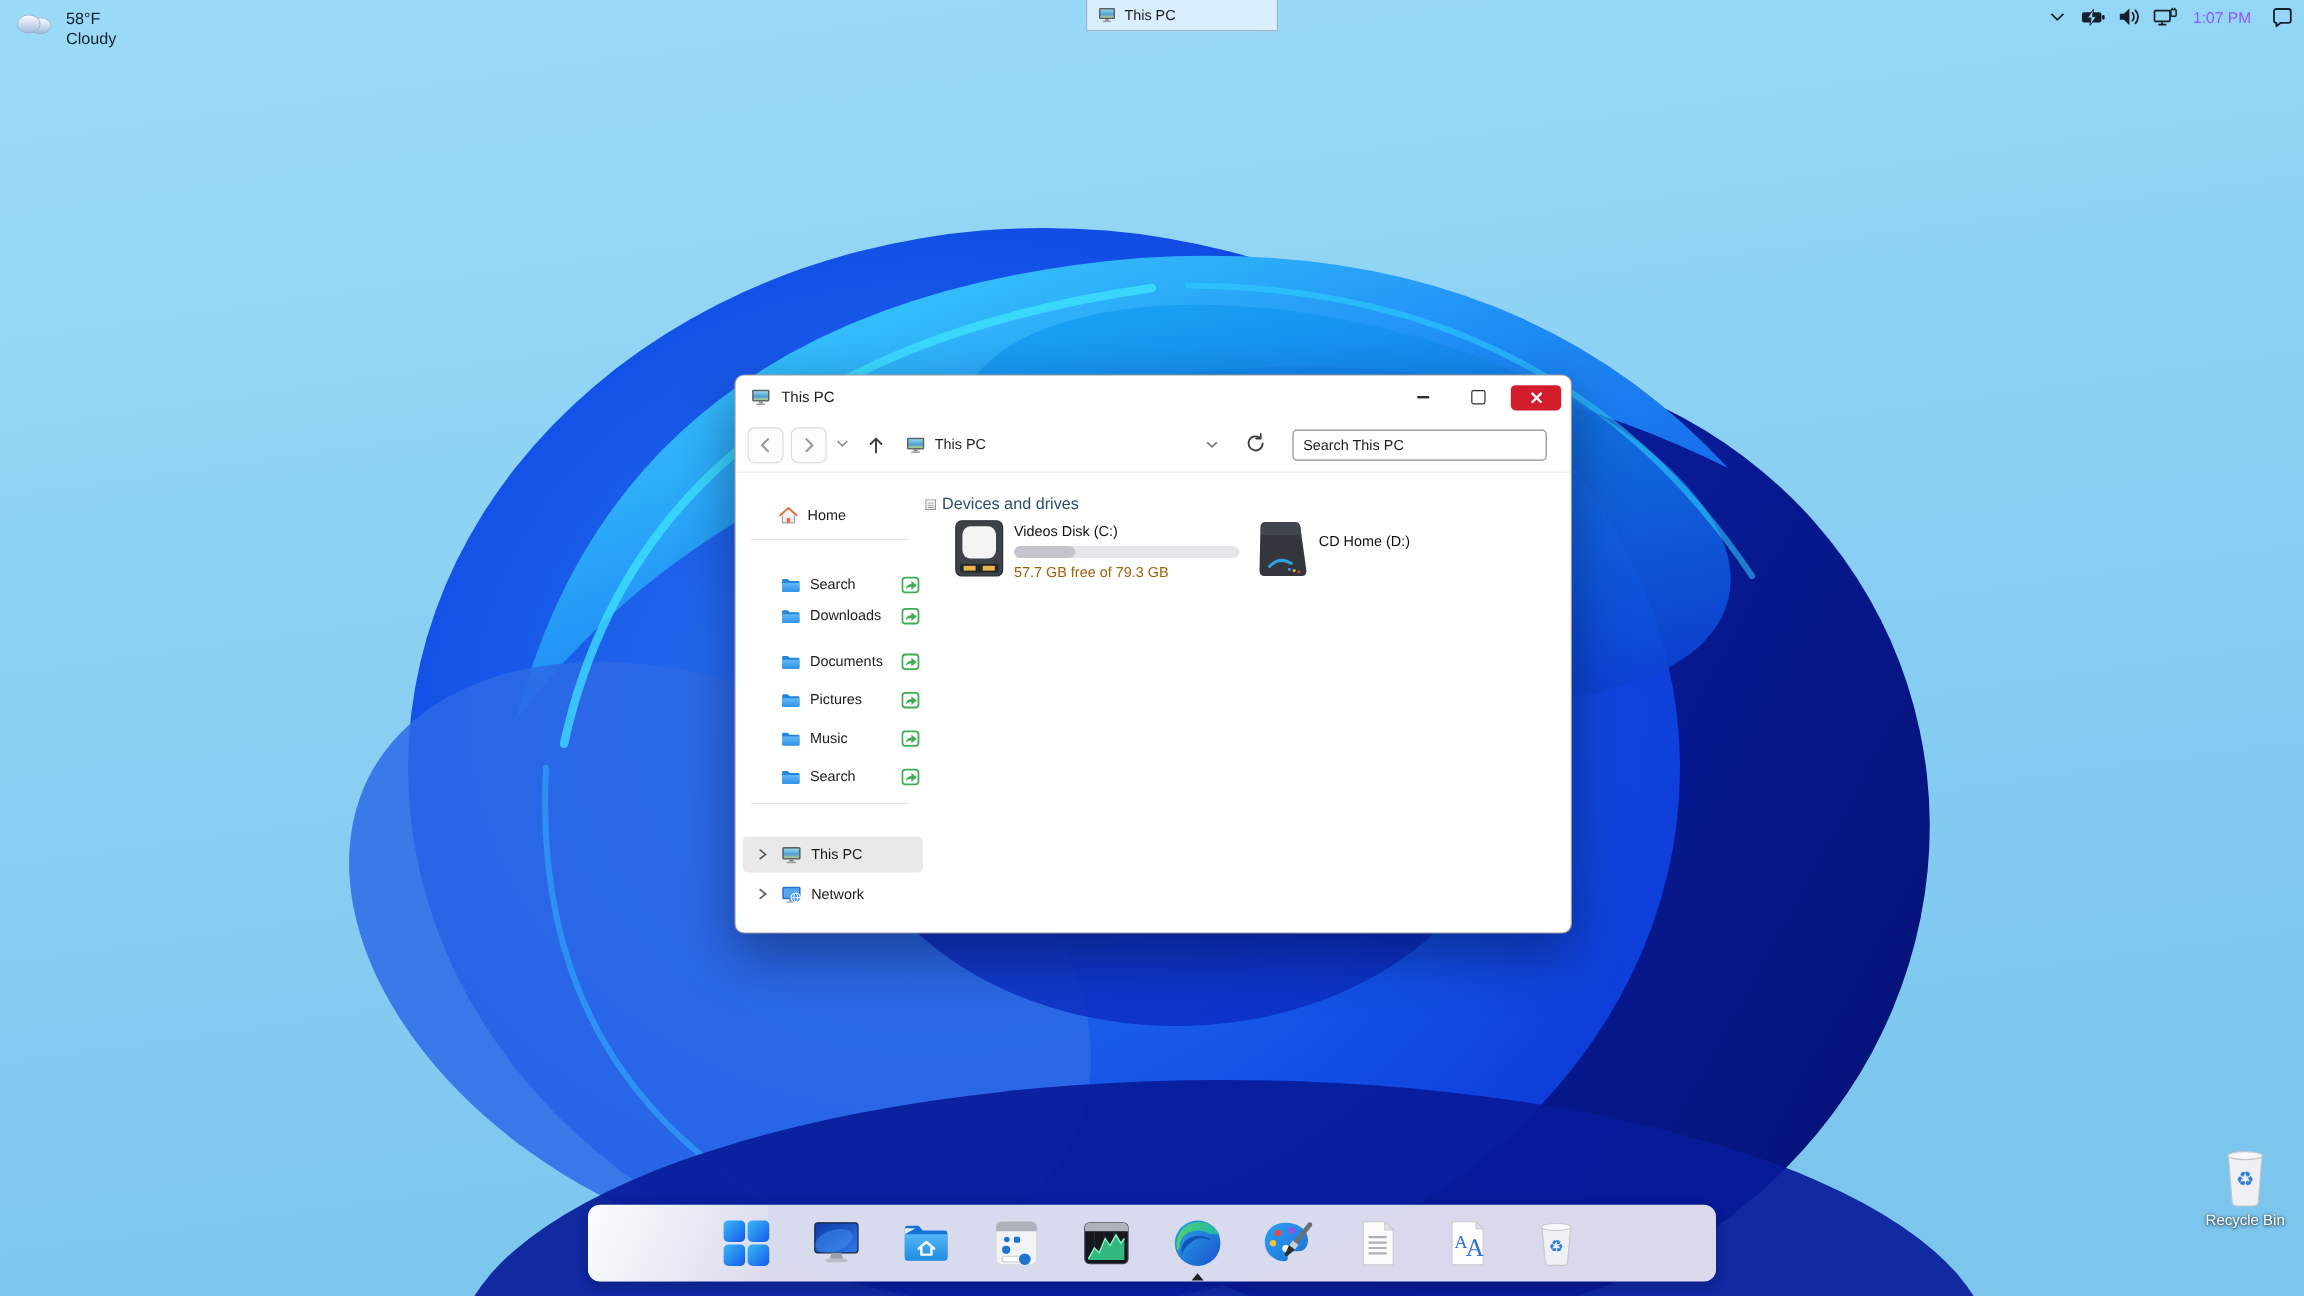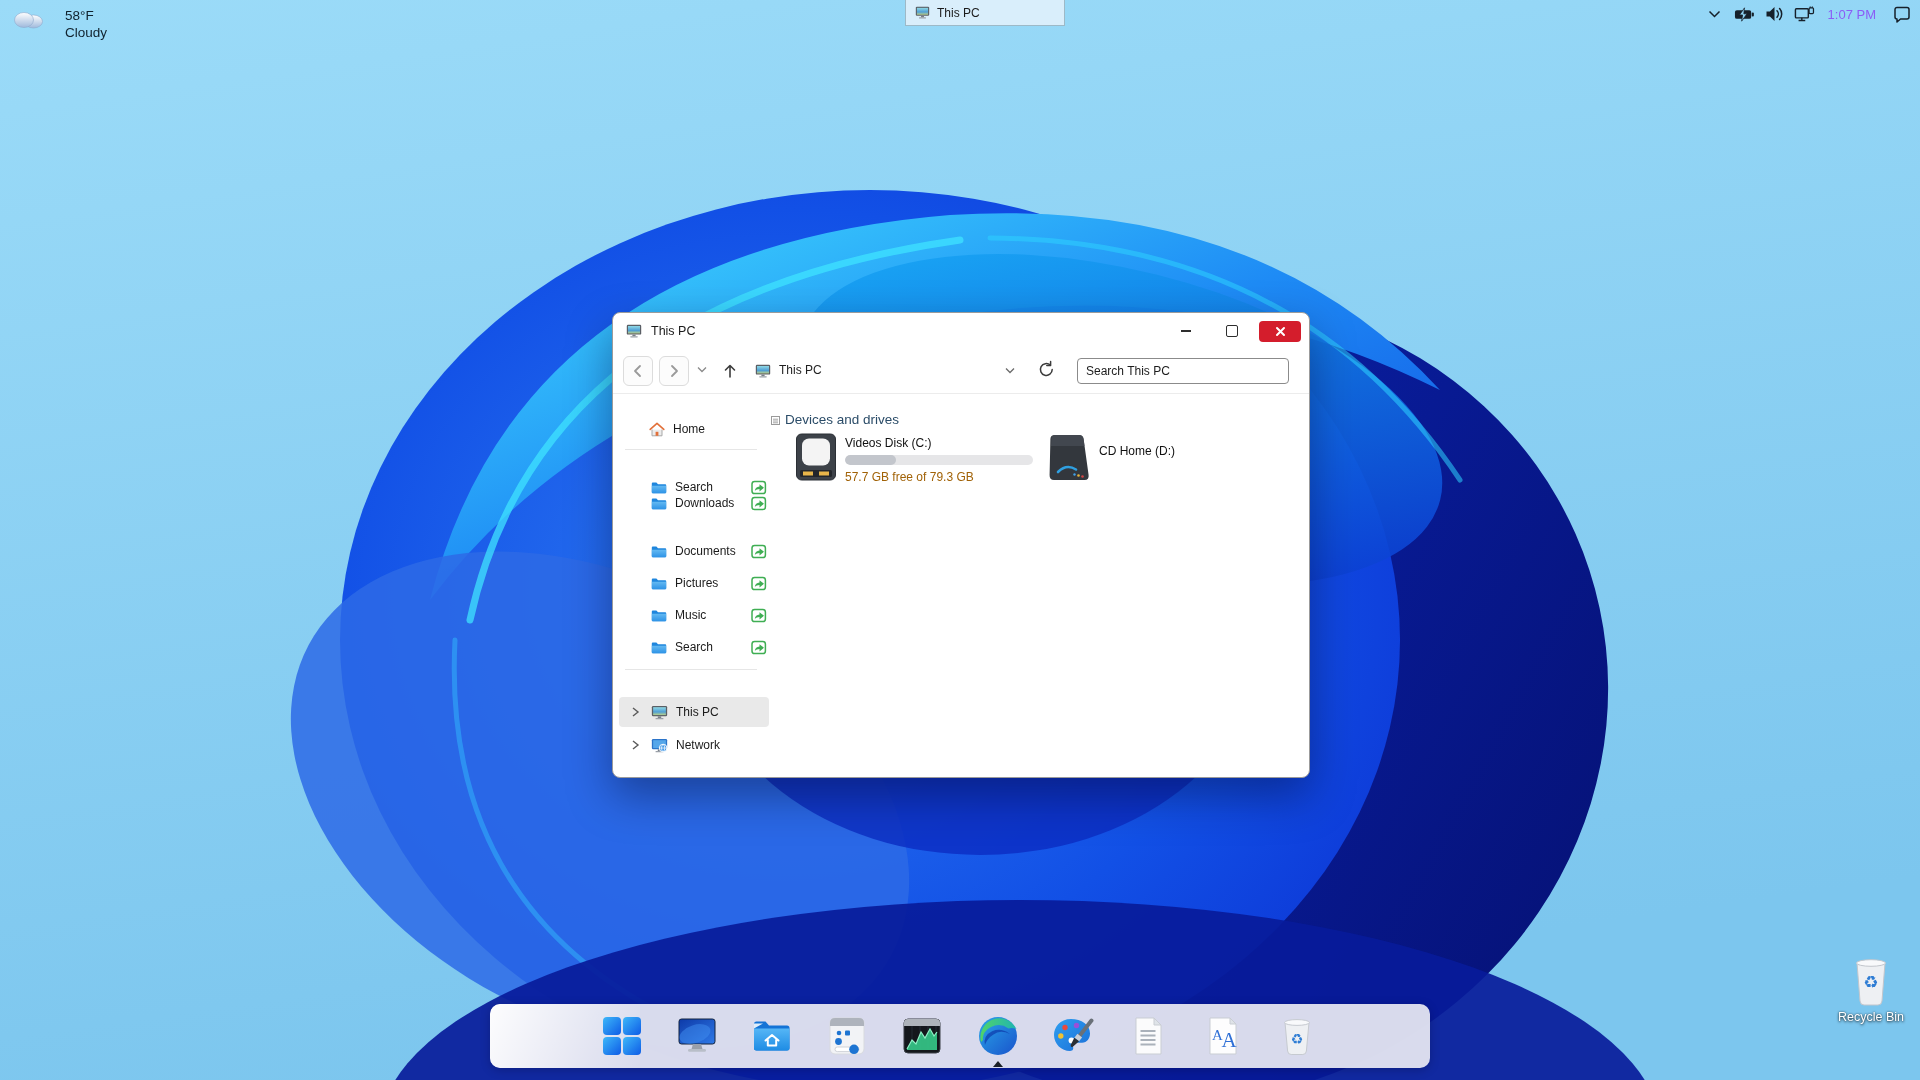--- a/index.html
+++ b/index.html
@@ -6,21 +6,21 @@
   body{width:1920px;height:1080px;overflow:hidden;position:relative;
        font-family:"Liberation Sans","DejaVu Sans",sans-serif;
        -webkit-font-smoothing:antialiased;}
   .abs{position:absolute;}
   svg{display:block;}
 
   
   #wallpaper{position:absolute;inset:0;z-index:0;}
 
   
-  #weather{position:absolute;left:12px;top:7px;display:flex;gap:19px;align-items:flex-start;z-index:3;cursor:default;}
+  #weather{position:absolute;left:12px;top:7px;display:flex;gap:9px;align-items:flex-start;z-index:3;cursor:default;}
   #weather .wtxt{display:flex;flex-direction:column;line-height:17px;font-size:13.5px;color:#10222e;}
   #top-tab{position:absolute;left:905px;top:0;width:160px;height:26px;z-index:3;
            background:#d9eefb;border:1px solid #9db9c7;border-top:none;box-sizing:border-box;
            display:flex;align-items:center;gap:7px;padding-left:9px;font-size:12px;color:#1b1b1b;}
   #tray{position:absolute;right:8px;top:0;height:28px;display:flex;align-items:center;gap:9px;z-index:3;color:#16202a;}
   #tray .time{font-size:13px;margin:0 6px 0 4px;color:#8b5cf6;}
   .trayic{width:21px;height:20px;display:flex;align-items:center;justify-content:center;}
 
   
   #win{position:absolute;left:612px;top:312px;width:698px;height:466px;z-index:5;
@@ -295,21 +295,21 @@
 
     <div class="srow" style="top:150px">
       <svg class="ic" width="16" height="13">
           <use href="#sym-folder"></use>
         </svg>
       <span class="lbl">Search</span>
       <svg class="shr">
           <use href="#sym-share"></use>
         </svg>
     </div>
-    <div class="srow" style="top:166px">
+    <div class="srow" style="top:176px">
       <svg class="ic" width="16" height="13">
           <use href="#sym-folder"></use>
         </svg>
       <span class="lbl">Downloads</span>
       <svg class="shr">
           <use href="#sym-share"></use>
         </svg>
     </div>
     <div class="srow" style="top:214px">
       <svg class="ic" width="16" height="13">

